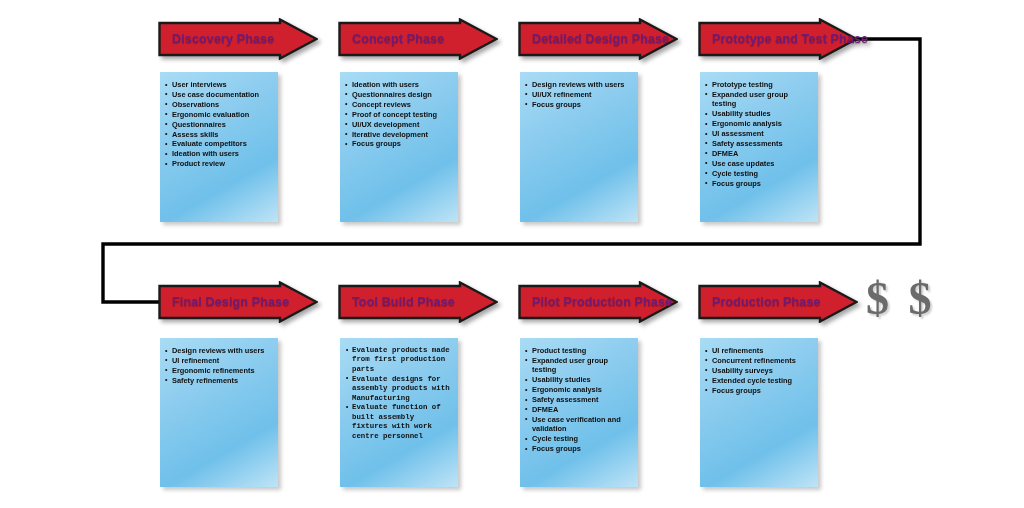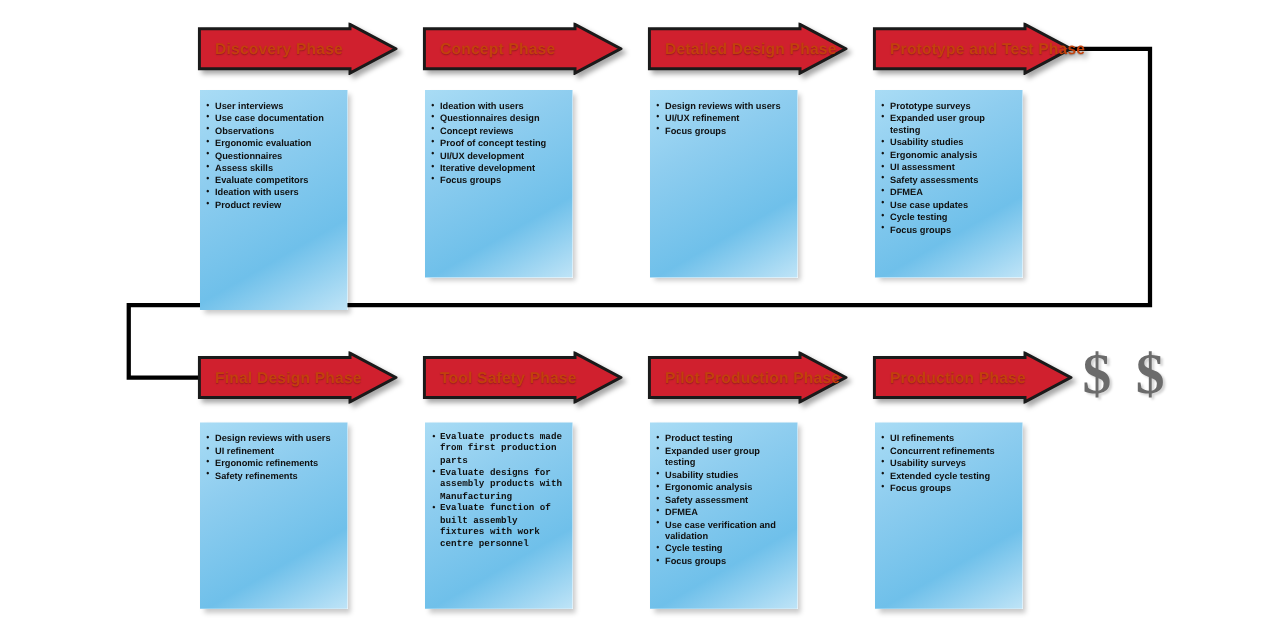--- a/index.html
+++ b/index.html
@@ -16,21 +16,21 @@
   .arrow{
     position:absolute;
     height:42px;
     filter:drop-shadow(3px 3px 2px rgba(0,0,0,0.35));
   }
   .arrow svg{display:block;width:100%;height:100%;}
   .arrow .alabel{
     position:absolute;
     left:14px;top:0;height:42px;
     display:flex;align-items:center;
-    color:#c2410c;
+    color:#701a75;
     font-size:12.5px;
     font-weight:bold;
     letter-spacing:0.15px;
     white-space:nowrap;
     text-shadow:0 1px 1px rgba(0,0,0,0.25);
   }
 
   
   .card{
     position:absolute;
@@ -79,21 +79,21 @@
   <svg id="connector" viewBox="0 0 1024 508" xmlns="http://www.w3.org/2000/svg">
     <polyline points="855,39 920,39 920,244 103,244 103,302 160,302" fill="none" stroke="#000000" stroke-width="3.4" stroke-linecap="square" stroke-linejoin="miter"></polyline>
   </svg>
 
   <div class="arrow" style="left:158px;top:18px;width:160px;">
     <svg viewBox="0 0 160 42" preserveAspectRatio="none">
       <polygon points="1.5,5 122,5 122,1.5 158.5,21 122,40.5 122,37 1.5,37" fill="#d0202e" stroke="#1a1a1a" stroke-width="2.4" stroke-linejoin="miter"></polygon>
     </svg>
     <div class="alabel">Discovery Phase</div>
   </div>
-  <div class="card" style="left:160px;top:72px;height:176px;">
+  <div class="card" style="left:160px;top:72px;height:150px;">
     <ul>
       <li>User interviews</li>
       <li>Use case documentation</li>
       <li>Observations</li>
       <li>Ergonomic evaluation</li>
       <li>Questionnaires</li>
       <li>Assess skills</li>
       <li>Evaluate competitors</li>
       <li>Ideation with users</li>
       <li>Product review</li>
@@ -133,21 +133,21 @@
   </div>
 
   <div class="arrow" style="left:698px;top:18px;width:160px;">
     <svg viewBox="0 0 160 42" preserveAspectRatio="none">
       <polygon points="1.5,5 122,5 122,1.5 158.5,21 122,40.5 122,37 1.5,37" fill="#d0202e" stroke="#1a1a1a" stroke-width="2.4" stroke-linejoin="miter"></polygon>
     </svg>
     <div class="alabel">Prototype and Test Phase</div>
   </div>
   <div class="card" style="left:700px;top:72px;height:150px;">
     <ul>
-      <li>Prototype surveys</li>
+      <li>Prototype testing</li>
       <li>Expanded user group testing</li>
       <li>Usability studies</li>
       <li>Ergonomic analysis</li>
       <li>UI assessment</li>
       <li>Safety assessments</li>
       <li>DFMEA</li>
       <li>Use case updates</li>
       <li>Cycle testing</li>
       <li>Focus groups</li>
     </ul>
@@ -165,21 +165,21 @@
       <li>UI refinement</li>
       <li>Ergonomic refinements</li>
       <li>Safety refinements</li>
     </ul>
   </div>
 
   <div class="arrow" style="left:338px;top:281px;width:160px;">
     <svg viewBox="0 0 160 42" preserveAspectRatio="none">
       <polygon points="1.5,5 122,5 122,1.5 158.5,21 122,40.5 122,37 1.5,37" fill="#d0202e" stroke="#1a1a1a" stroke-width="2.4" stroke-linejoin="miter"></polygon>
     </svg>
-    <div class="alabel">Tool Safety Phase</div>
+    <div class="alabel">Tool Build Phase</div>
   </div>
   <div class="card" style="left:340px;top:338px;height:149px;font-family:Liberation Mono, monospace;">
     <ul>
       <li>Evaluate products made from first production parts</li>
       <li>Evaluate designs for assembly products with Manufacturing</li>
       <li>Evaluate function of built assembly fixtures with work centre personnel</li>
     </ul>
   </div>
 
   <div class="arrow" style="left:518px;top:281px;width:160px;">

